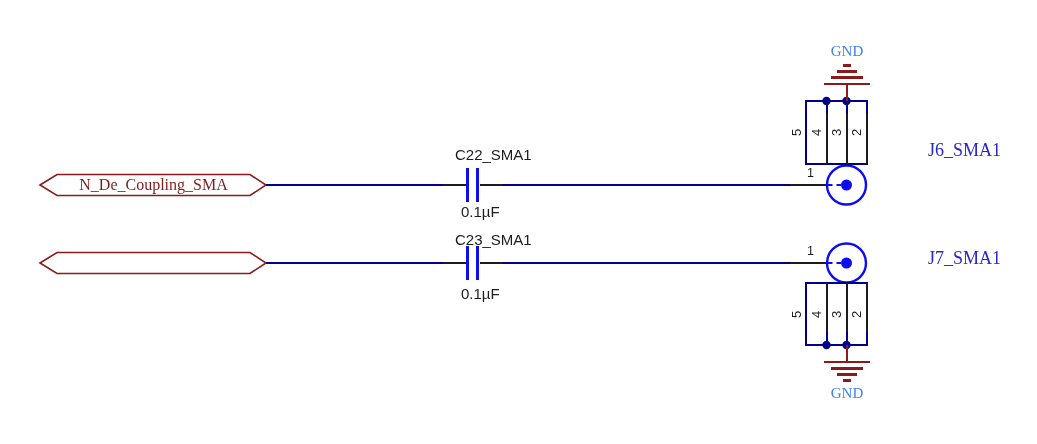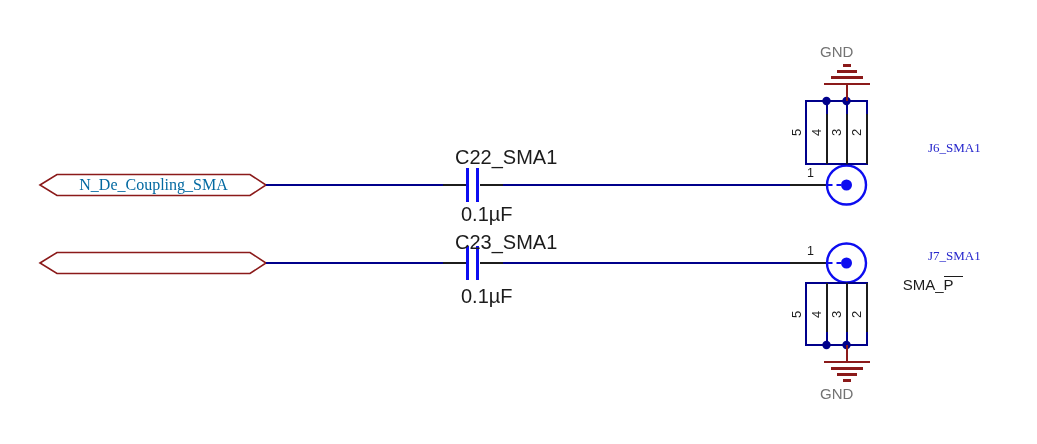--- a/index.html
+++ b/index.html
@@ -7,31 +7,31 @@
     position:relative;
     width:1037px;height:444px;
     background:#ffffff;
     font-family:"Liberation Sans", sans-serif;
     overflow:hidden;
   }
   .canvas svg{position:absolute;left:0;top:0;}
   .txt{position:absolute;line-height:1;white-space:pre;}
   .port-text{
     font-family:"Liberation Serif", serif;
-    font-size:16px;color:#0369a1;
+    font-size:16px;color:#7f1d1d;
     display:flex;align-items:center;justify-content:center;
   }
-  .black-label{font-size:20px;color:#1C1C1C;}
+  .black-label{font-size:15px;color:#1C1C1C;}
   .designator{
     font-family:"Liberation Serif", serif;
-    font-size:13px;color:#2626CC;
+    font-size:18px;color:#2626CC;
   }
   .netname{font-size:15px;color:#1C1C1C;}
   .netname .ovl{border-top:1.6px solid #1C1C1C;padding-right:9px;display:inline-block;line-height:1;}
-  .gnd-text{font-size:15px;color:#737373;width:54px;}
+  .gnd-text{font-size:15px;color:#3b82f6;text-align:center;width:54px;font-family:Liberation Serif, serif;}
   .pin1{font-size:12.5px;color:#1C1C1C;width:23px;text-align:center;}
   .pinnum{
     position:absolute;width:20px;
     display:flex;align-items:center;justify-content:center;
     font-size:13px;color:#1C1C1C;
   }
   .pinnum span{transform:rotate(-90deg);display:block;line-height:1;}
 </style>
 </head>
 <body>
@@ -166,19 +166,16 @@
     <span>4</span>
     </div>
   <div class="pinnum" style="left:827px;top:283px;height:62px;">
     <span>3</span>
     </div>
   <div class="pinnum" style="left:847px;top:283px;height:62px;">
     <span>2</span>
     </div>
 
   <div class="txt designator" style="left:928px;top:249px;">J7_SMA1</div>
-  <div class="txt netname" style="left:886px;top:261px;">
-    <span>SMA_</span><span class="ovl">P</span>
-  </div>
 
   <div class="txt gnd-text" style="left:820px;top:386px;">GND</div>
 
 </div>
 
 </body></html>

